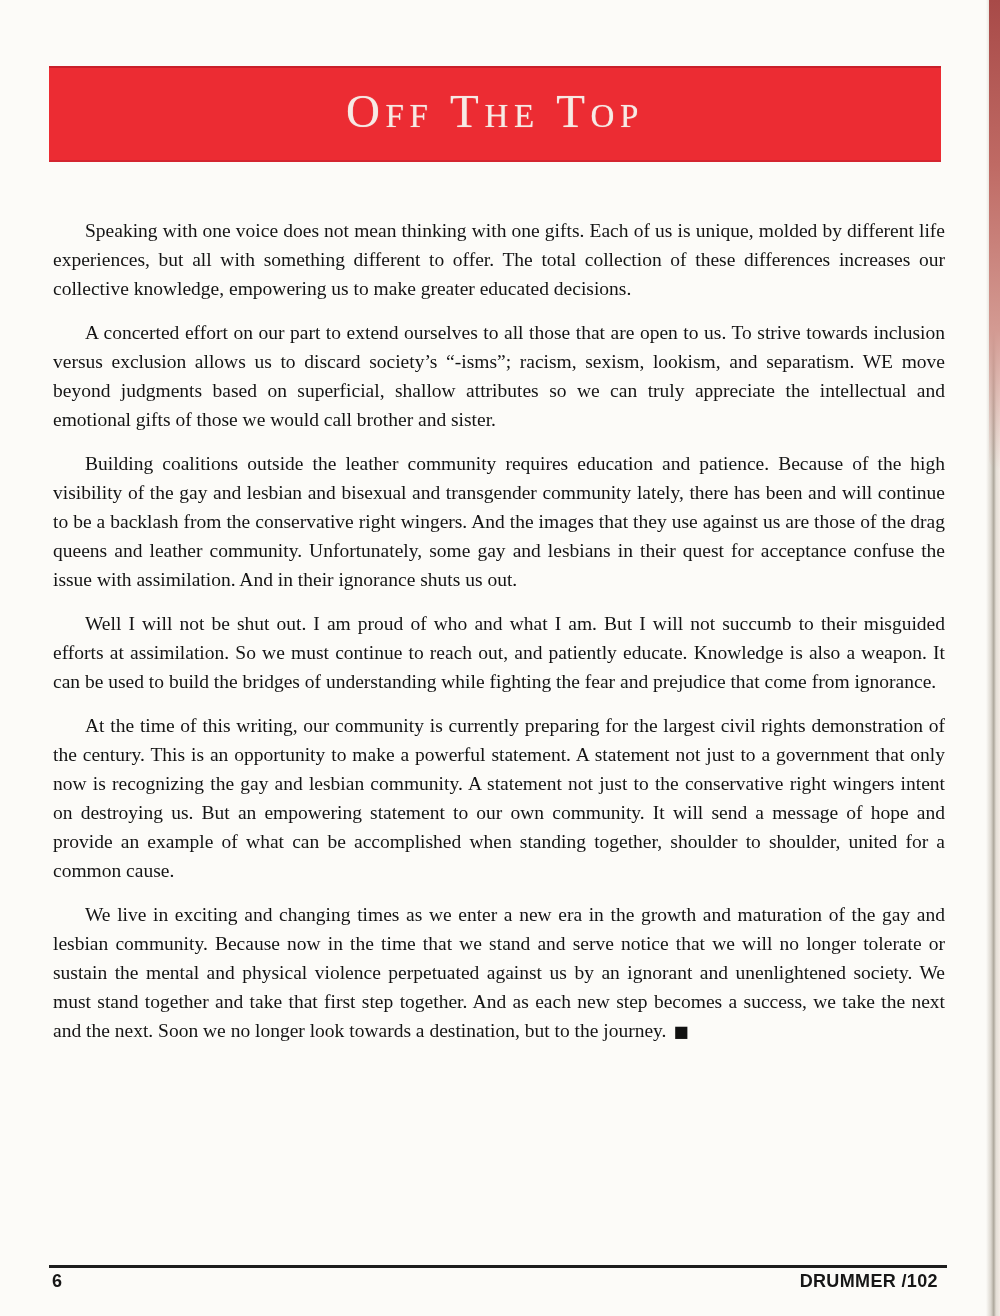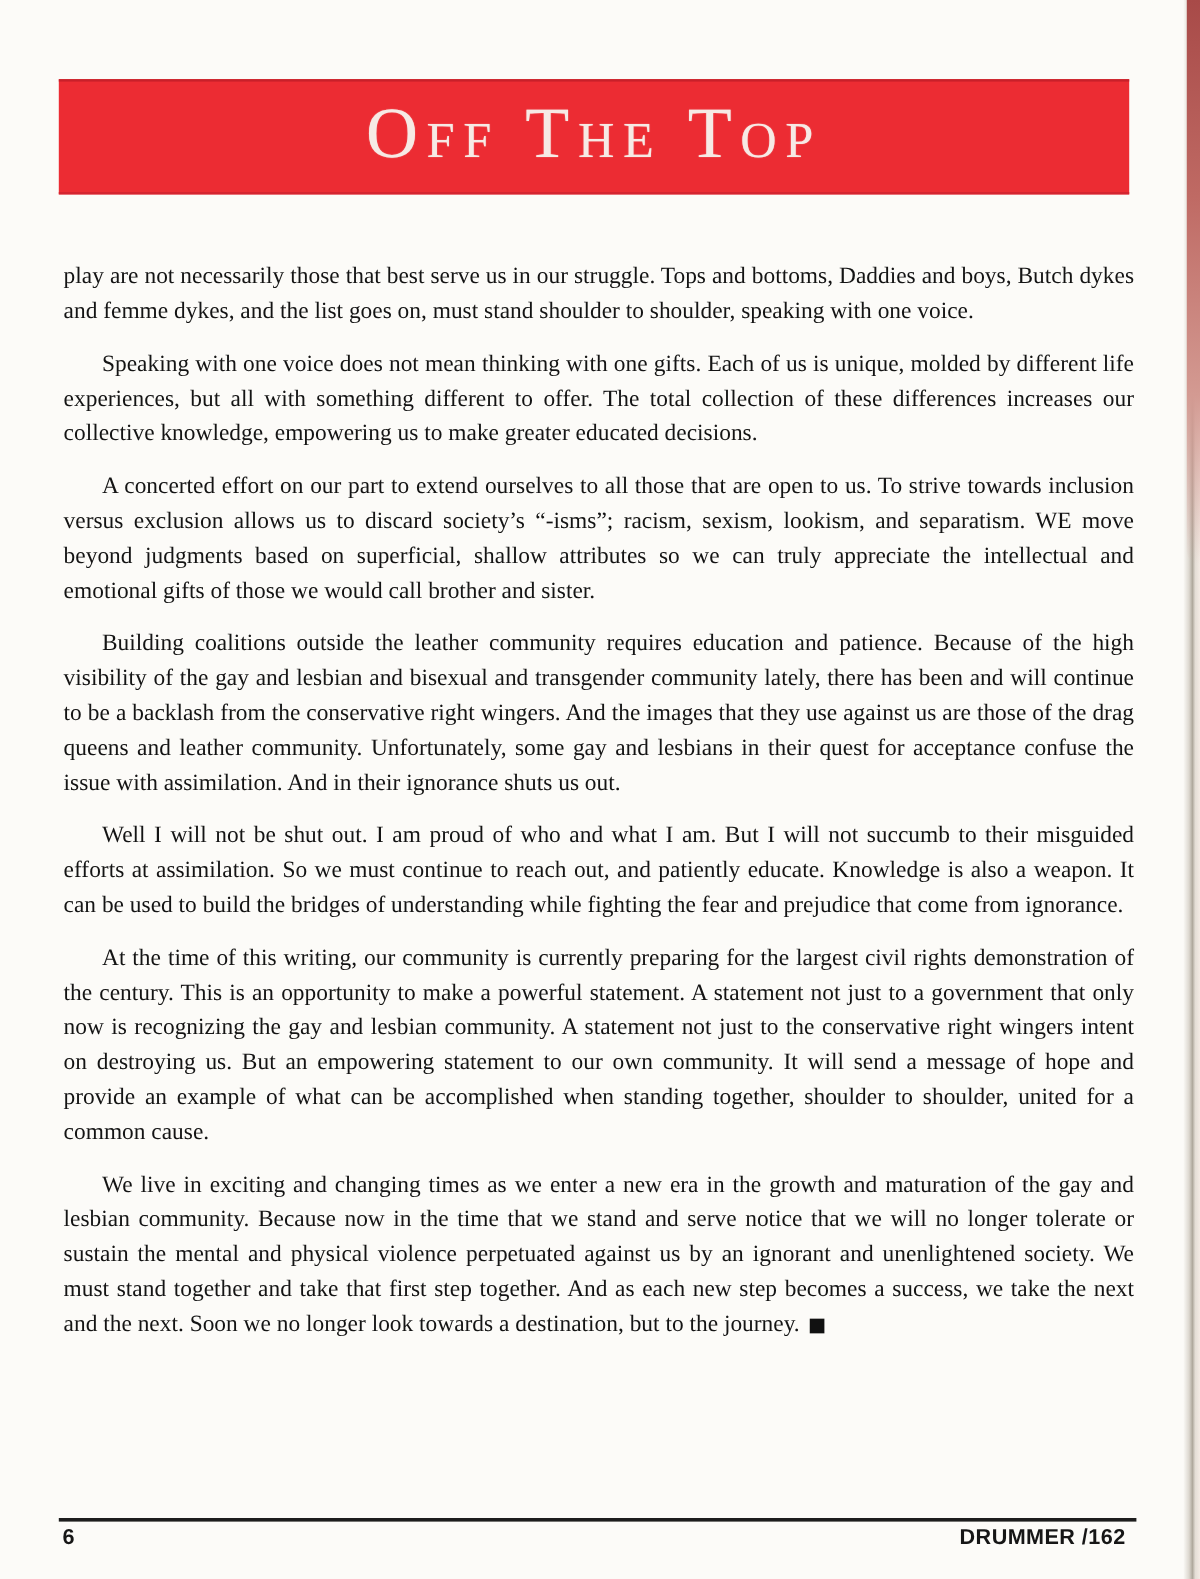--- a/index.html
+++ b/index.html
@@ -45,21 +45,21 @@
     width: 892px; height: 96px;
     background: #ec2c33;
     border-top: 2px solid #c8202a;
     border-bottom: 2px solid #d42530;
     display: flex;
     align-items: center;
     justify-content: center;
   }
   .banner-title {
     font-variant: small-caps;
-    font-size: 60px;
+    font-size: 47px;
     font-weight: 400;
     letter-spacing: 0.12em;
     color: #f6eae5;
     text-shadow: 0 0 1px rgba(255,240,235,0.6);
     line-height: 1;
     padding-bottom: 6px;
   }
 
   
   .article {
@@ -111,26 +111,25 @@
 <div class="page">
 
   <div class="edge-strip"></div>
   <div class="edge-red"></div>
 
   <div class="banner">
     <div class="banner-title">Off The Top</div>
   </div>
 
   <div class="article">
-    <p class="no-indent">play are not necessarily those that best serve us in our struggle.  Tops and bottoms, Daddies and boys, Butch dykes and femme dykes, and the list goes on, must stand shoulder to shoulder, speaking with one voice.</p>
     <p>Speaking with one voice does not mean thinking with one gifts. Each of us is unique, molded by different life experiences, but all with something different to offer. The total collection of these differences increases our collective knowledge, empowering us to make greater educated decisions.</p>
     <p>A concerted effort on our part to extend ourselves to all those that are open to us. To strive towards inclusion versus exclusion allows us to discard society’s “-isms”; racism, sexism, lookism, and separatism. WE move beyond judgments based on superficial, shallow attributes so we can truly appreciate the intellectual and emotional gifts of those we would call brother and sister.</p>
     <p>Building coalitions outside the leather community requires education and patience. Because of the high visibility of the gay and lesbian and bisexual and transgender community lately, there has been and will continue to be a backlash from the conservative right wingers. And the images that they use against us are those of the drag queens and leather community.  Unfortunately, some gay and lesbians in their quest for acceptance confuse the issue with assimilation. And in their ignorance shuts us out.</p>
     <p>Well I will not be shut out. I am proud of who and what I am. But I will not succumb to their misguided efforts at assimilation. So we must continue to reach out, and patiently educate. Knowledge is also a weapon. It can be used to build the bridges of understanding while fighting the fear and prejudice that come from ignorance.</p>
     <p>At the time of this writing, our community is currently preparing for the largest civil rights demonstration of the century. This is an opportunity to make a powerful statement. A statement not just to a government that only now is recognizing the gay and lesbian community. A statement not just to the conservative right wingers intent on destroying us.  But an empowering statement to our own community.  It will send a message of hope and provide an example of what can be accomplished when standing together, shoulder to shoulder, united for a common cause.</p>
     <p><span>We live in exciting and changing times as we enter a new era in the growth and maturation of the gay and lesbian community. Because now in the time that we stand and serve notice that we will no longer tolerate or sustain the mental and physical violence perpetuated against us by an ignorant and unenlightened society.  We must stand together and take that first step together.  And as each new step becomes a success, we take the next and the next.  Soon we no longer look towards a destination, but to the journey.</span><span class="end-mark">■</span></p>
   </div>
 
   <div class="footer-rule"></div>
   <div class="footer-pagenum">6</div>
-  <div class="footer-issue">DRUMMER /162</div>
+  <div class="footer-issue">DRUMMER /102</div>
 
 </div>
 
 </body></html>

